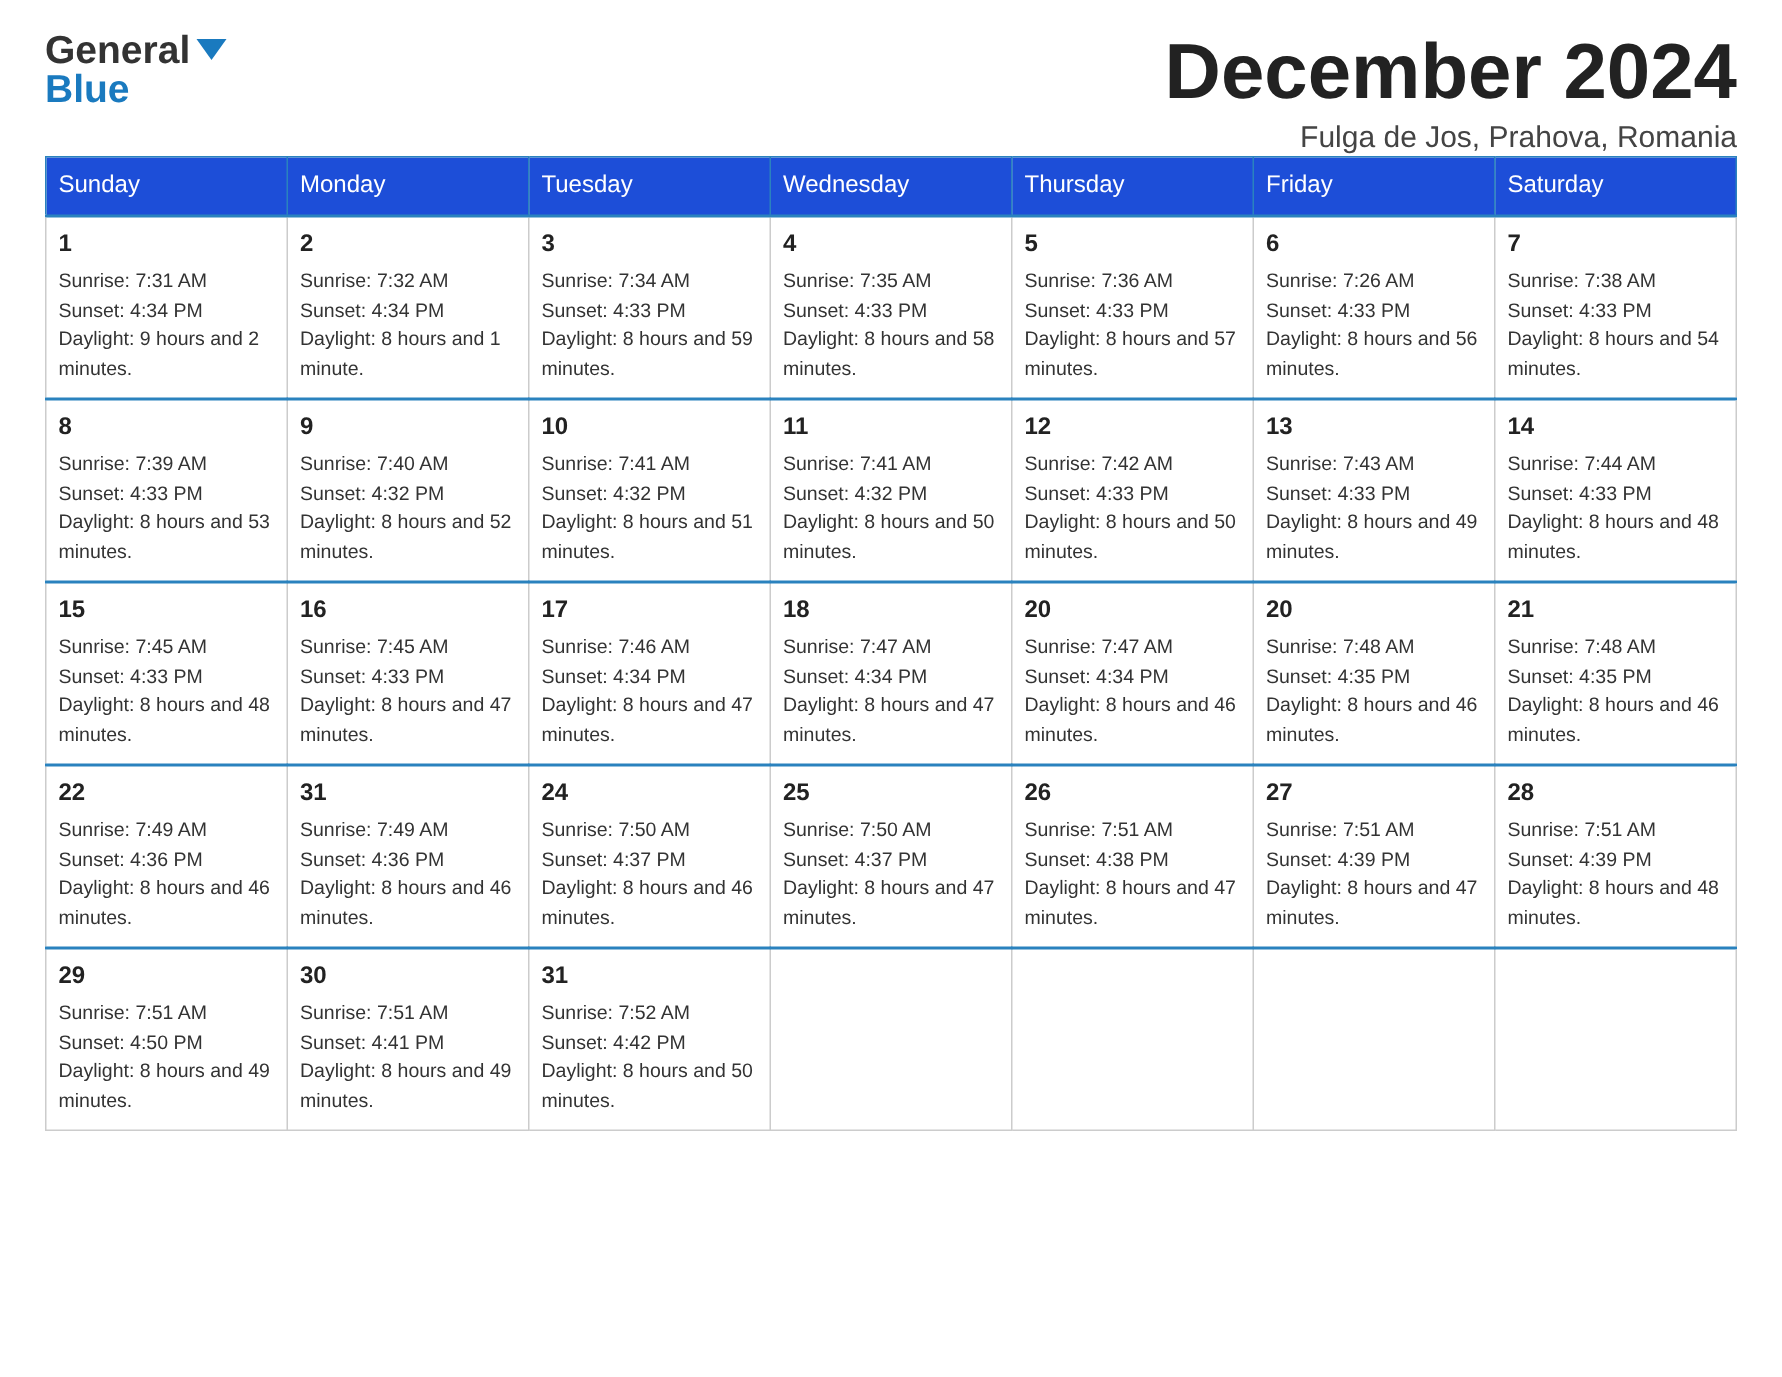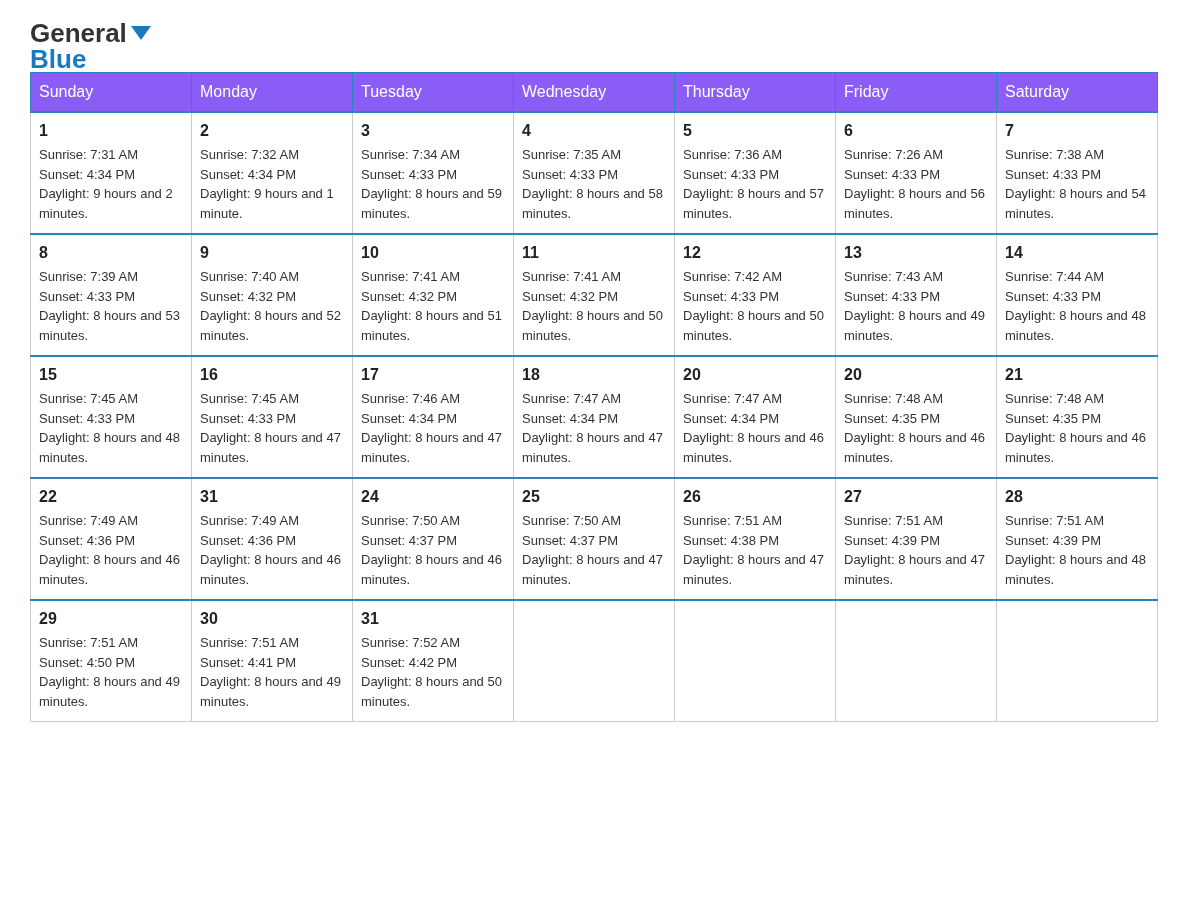--- a/index.html
+++ b/index.html
@@ -61,21 +61,21 @@
       font-size: 20px;
       color: #444;
       margin-top: 4px;
     }
     table {
       width: 100%;
       border-collapse: collapse;
       table-layout: fixed;
     }
     th {
-      background-color: #8b5cf6;
+      background-color: #1d4ed8;
       color: #fff;
       font-size: 16px;
       font-weight: normal;
       padding: 10px 8px;
       text-align: left;
       border: 1px solid #2a82be;
     }
     td {
       vertical-align: top;
       padding: 6px 8px 10px 8px;
@@ -103,38 +103,42 @@
 <body>
 
 <div class="header">
   <div class="logo">
     <div class="logo-row">
       <span class="logo-general">General</span>
       <span class="logo-triangle"></span>
     </div>
     <span class="logo-blue">Blue</span>
   </div>
+  <div class="title-block">
+    <div class="month-title">December 2024</div>
+    <div class="location">Fulga de Jos, Prahova, Romania</div>
+  </div>
 </div>
 
 <table>
   <thead>
     <tr>
     <th>Sunday</th>
         <th>Monday</th>
         <th>Tuesday</th>
         <th>Wednesday</th>
         <th>Thursday</th>
         <th>Friday</th>
         <th>Saturday</th>
       </tr>
   </thead>
   <tbody id="calendar-body">
   <tr>
         <td><span class="day-num">1</span><span>Sunrise: 7:31 AM</span><br><span>Sunset: 4:34 PM</span><br><span>Daylight: 9 hours and 2 minutes.</span></td>
-        <td><span class="day-num">2</span><span>Sunrise: 7:32 AM</span><br><span>Sunset: 4:34 PM</span><br><span>Daylight: 9 hours and 1 minute.</span></td>
+        <td><span class="day-num">2</span><span>Sunrise: 7:32 AM</span><br><span>Sunset: 4:34 PM</span><br><span>Daylight: 8 hours and 1 minute.</span></td>
         <td><span class="day-num">3</span><span>Sunrise: 7:34 AM</span><br><span>Sunset: 4:33 PM</span><br><span>Daylight: 8 hours and 59 minutes.</span></td>
         <td><span class="day-num">4</span><span>Sunrise: 7:35 AM</span><br><span>Sunset: 4:33 PM</span><br><span>Daylight: 8 hours and 58 minutes.</span></td>
         <td><span class="day-num">5</span><span>Sunrise: 7:36 AM</span><br><span>Sunset: 4:33 PM</span><br><span>Daylight: 8 hours and 57 minutes.</span></td>
         <td><span class="day-num">6</span><span>Sunrise: 7:26 AM</span><br><span>Sunset: 4:33 PM</span><br><span>Daylight: 8 hours and 56 minutes.</span></td>
         <td><span class="day-num">7</span><span>Sunrise: 7:38 AM</span><br><span>Sunset: 4:33 PM</span><br><span>Daylight: 8 hours and 54 minutes.</span></td>
       </tr>
       <tr>
         <td><span class="day-num">8</span><span>Sunrise: 7:39 AM</span><br><span>Sunset: 4:33 PM</span><br><span>Daylight: 8 hours and 53 minutes.</span></td>
         <td><span class="day-num">9</span><span>Sunrise: 7:40 AM</span><br><span>Sunset: 4:32 PM</span><br><span>Daylight: 8 hours and 52 minutes.</span></td>
         <td><span class="day-num">10</span><span>Sunrise: 7:41 AM</span><br><span>Sunset: 4:32 PM</span><br><span>Daylight: 8 hours and 51 minutes.</span></td>

